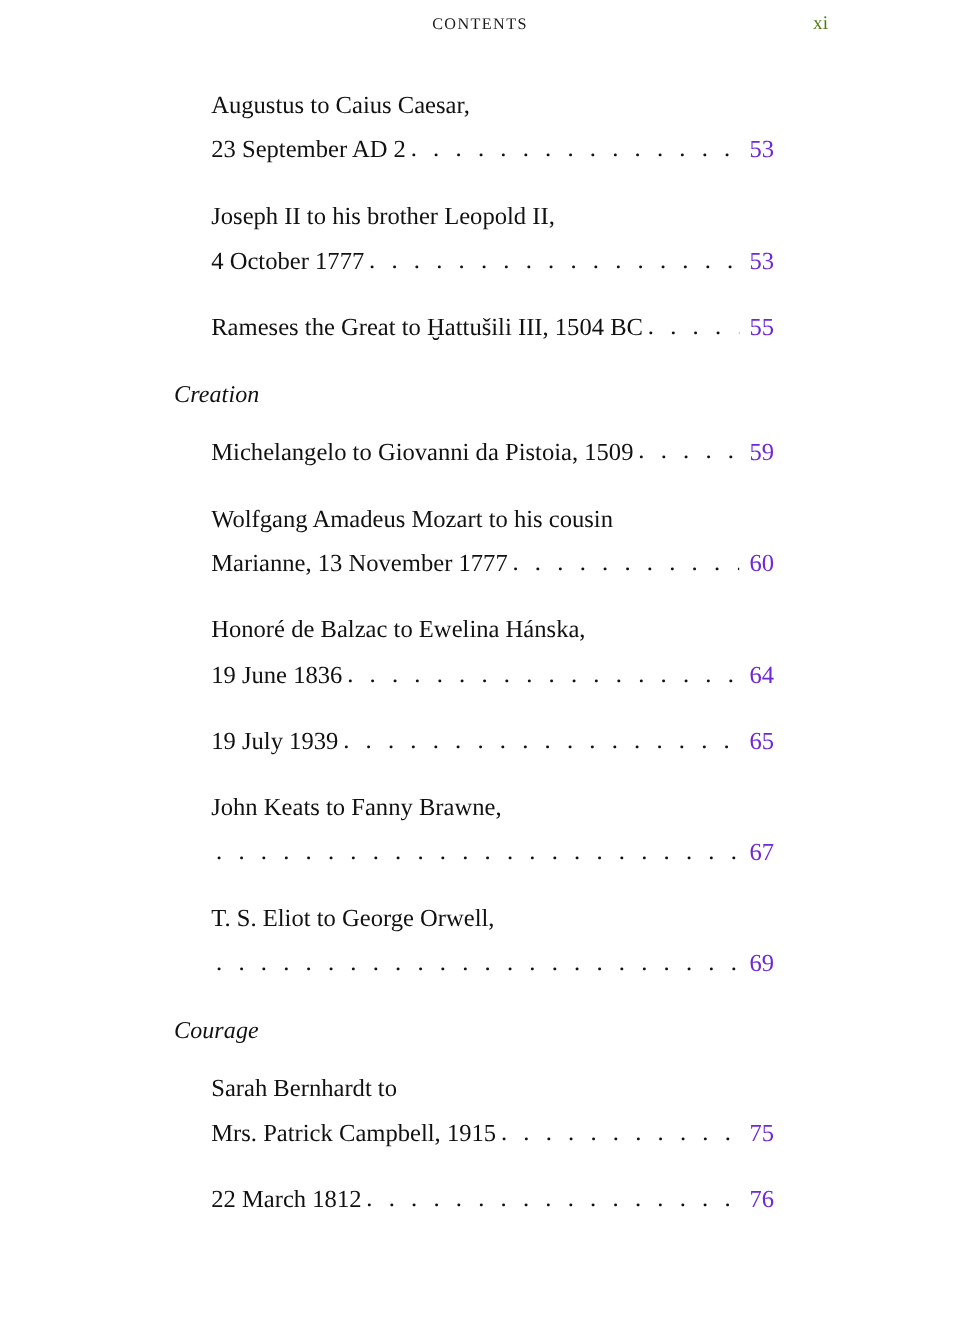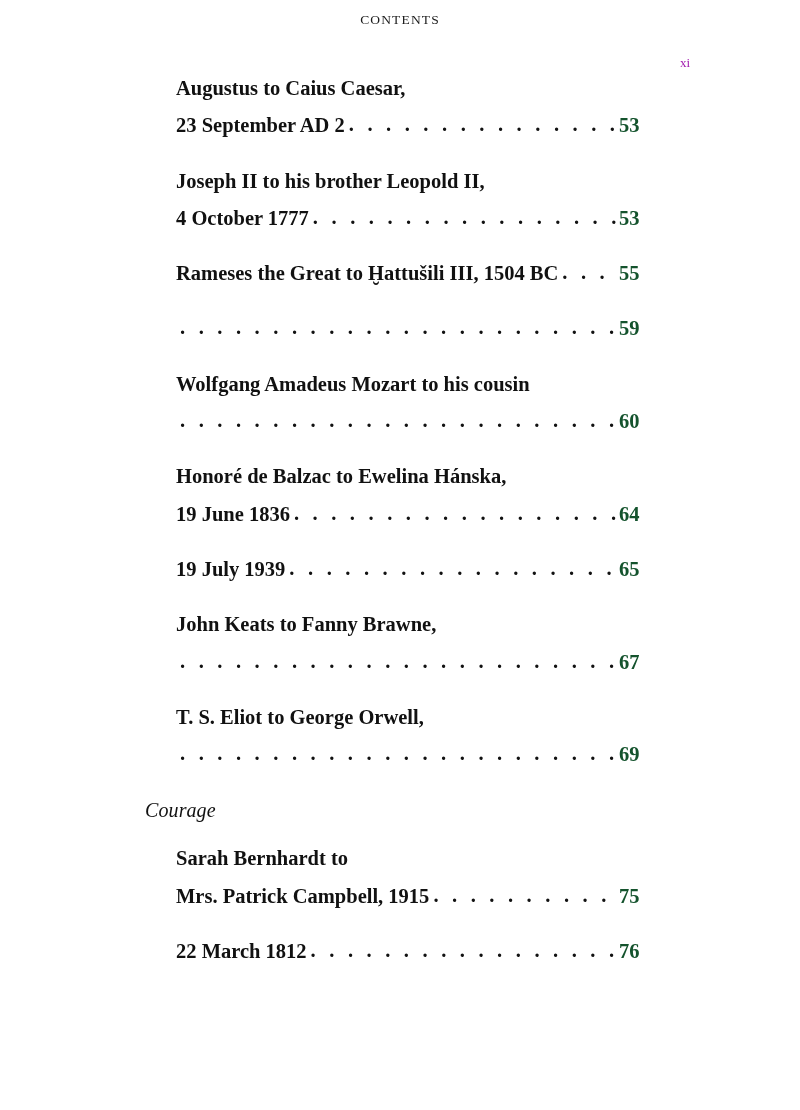--- a/index.html
+++ b/index.html
@@ -33,23 +33,22 @@
     text-align: center;
     font-size: 13.5px;
     letter-spacing: 1.15px;
     color: #1a1a1a;
     font-variant: normal;
   }
   .folio {
     position: absolute;
     right: 82px;
     top: -1px;
-    font-size: 13px;
-    color: #a21caf;
-    margin-top: 44px;
+    font-size: 16px;
+    color: #4d7c0f;
   }
 
   
   .toc {
     position: absolute;
     top: 58px;
     left: 145px;
     width: 500px;
   }
 
@@ -60,21 +59,20 @@
     margin: 26px 0 6px 0;
     padding: 0;
     line-height: 1.15;
     letter-spacing: 0.1px;
   }
 
   .entry {
     margin: 0 0 6px 0;
     padding: 12px 0 0 0;
     position: relative;
-    font-weight: bold;
   }
 
   .entry-line {
     display: flex;
     align-items: baseline;
     font-size: 20.5px;
     line-height: 1.82;
     padding-left: 31px;
     color: #111111;
     white-space: nowrap;
@@ -94,23 +92,23 @@
     letter-spacing: 4.2px;
     position: relative;
     top: -1px;
   }
   .leader::after {
     content: " . . . . . . . . . . . . . . . . . . . . . . . . . . . . . . . . . . . . . . . . . .";
   }
 
   .page-num {
     flex: 0 0 auto;
-    text-align: left;
+    text-align: right;
     min-width: 26px;
-    color: #14532d;
+    color: #6d28d9;
   }
 </style>
 </head>
 <body>
 
 <div class="page">
 
   <div class="running-head">
     <div class="running-head-title">CONTENTS</div>
     <div class="folio">xi</div>
@@ -137,31 +135,34 @@
           <span class="page-num">53</span>
         </div>
       </div>
       <div class="entry">
         <div class="entry-line">
           <span class="entry-text">Rameses the Great to Ḫattušili III, 1504 BC</span>
           <span class="leader"></span>
           <span class="page-num">55</span>
         </div>
       </div>
-      <div class="entry">
-        <div class="entry-line">
+      <div class="section-heading">Creation</div>
+      <div class="entry">
+        <div class="entry-line">
+          <span class="entry-text">Michelangelo to Giovanni da Pistoia, 1509</span>
           <span class="leader"></span>
           <span class="page-num">59</span>
         </div>
       </div>
       <div class="entry">
         <div class="entry-line no-leader">
           <span class="entry-text">Wolfgang Amadeus Mozart to his cousin</span>
         </div>
         <div class="entry-line">
+          <span class="entry-text">Marianne, 13 November 1777</span>
           <span class="leader"></span>
           <span class="page-num">60</span>
         </div>
       </div>
       <div class="entry">
         <div class="entry-line no-leader">
           <span class="entry-text">Honoré de Balzac to Ewelina Hánska,</span>
         </div>
         <div class="entry-line">
           <span class="entry-text">19 June 1836</span>

